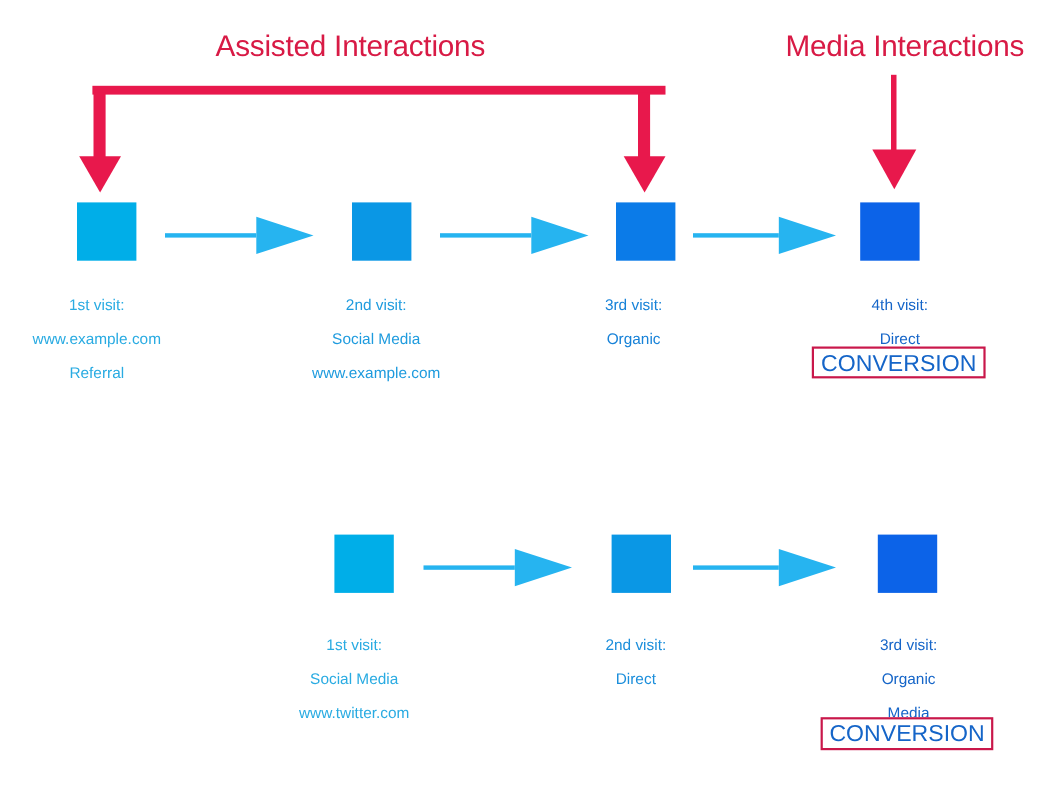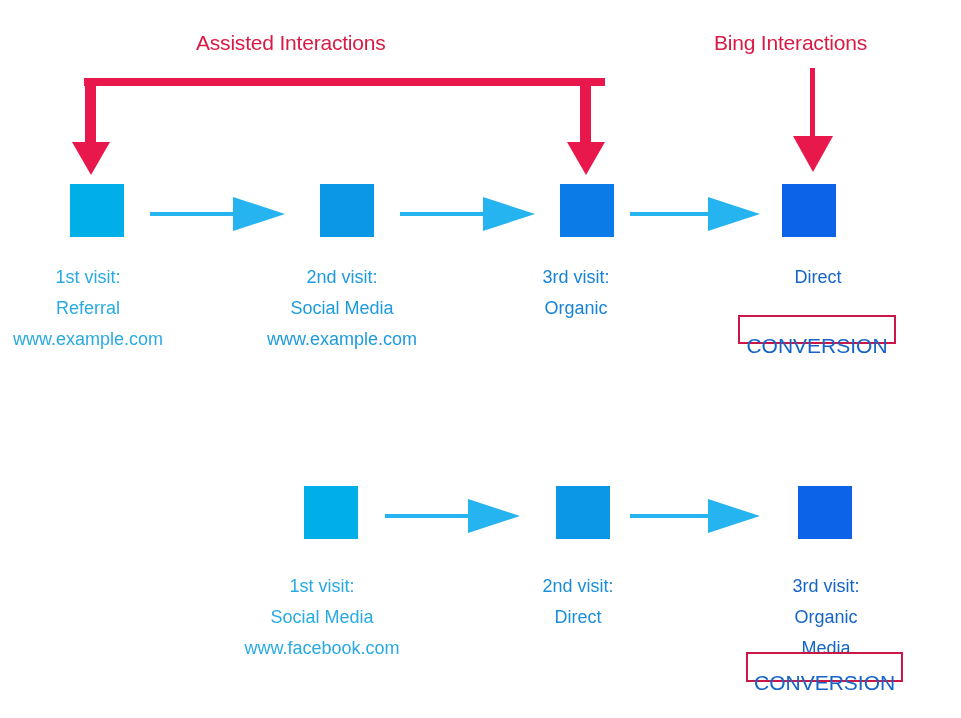--- a/index.html
+++ b/index.html
@@ -11,21 +11,21 @@
   #canvas {
     position: relative;
     width: 961px;
     height: 718px;
     background: #ffffff;
     font-family: "Liberation Sans", sans-serif;
     overflow: hidden;
   }
   .heading {
     position: absolute;
-    font-size: 21px;
+    font-size: 27px;
     line-height: 27px;
     color: #D81A45;
     white-space: nowrap;
     font-weight: 400;
     letter-spacing: -0.2px;
   }
   #assisted-heading { left: 196px; top: 29px; }
   #last-heading     { left: 714px; top: 29px; }
 
   
@@ -54,36 +54,36 @@
     height: 0;
     border-top: 17px solid transparent;
     border-bottom: 17px solid transparent;
     border-left: 52px solid #26B4F0;
   }
 
   
   .node-label {
     position: absolute;
     text-align: center;
-    font-size: 18px;
+    font-size: 14px;
     line-height: 31px;
     white-space: nowrap;
   }
   .node-label .line { display: block; }
 
   
   .conversion-box {
     position: absolute;
     border: 2px solid #C9174A;
     background: #ffffff;
     font-size: 21px;
     line-height: 25px;
     color: #1565C8;
     text-align: center;
-    padding: 16px 6px 2px 6px;
+    padding: 1px 6px 2px 6px;
     box-sizing: border-box;
     white-space: nowrap;
   }
 
   
   #assisted-bracket {
     position: absolute;
     left: 70px;
     top: 78px;
     width: 535px;
@@ -161,21 +161,21 @@
     border-top: 36px solid #E8184C;
   }
 </style>
 </head>
 <body>
 
 <div id="canvas">
 
   <div class="heading" id="assisted-heading">Assisted Interactions</div>
 
-  <div class="heading" id="last-heading">Bing Interactions</div>
+  <div class="heading" id="last-heading">Media Interactions</div>
 
   <div id="assisted-bracket">
     <div class="bar"></div>
     <div class="stem-left"></div>
     <div class="stem-right"></div>
     <div class="head-left"></div>
     <div class="head-right"></div>
   </div>
 
   <div id="last-arrow">
@@ -195,51 +195,52 @@
       <div class="flow-arrow" style="left: 400px; top: 197px; width: 135px;">
         <div class="shaft" style="width: 83px;"></div>
         <div class="head" style="left: 83px;"></div>
       </div>
       <div class="flow-arrow" style="left: 630px; top: 197px; width: 130px;">
         <div class="shaft" style="width: 78px;"></div>
         <div class="head" style="left: 78px;"></div>
       </div>
       <div class="node-label" style="left: 8px; top: 262px; width: 160px; color: rgb(41, 171, 226);">
         <span class="line">1st visit:</span>
+        <span class="line">www.example.com</span>
         <span class="line">Referral</span>
-        <span class="line">www.example.com</span>
       </div>
       <div class="node-label" style="left: 262px; top: 262px; width: 160px; color: rgb(30, 155, 222);">
         <span class="line">2nd visit:</span>
         <span class="line">Social Media</span>
         <span class="line">www.example.com</span>
       </div>
       <div class="node-label" style="left: 496px; top: 262px; width: 160px; color: rgb(23, 130, 216);">
         <span class="line">3rd visit:</span>
         <span class="line">Organic</span>
       </div>
       <div class="node-label" style="left: 738px; top: 262px; width: 160px; color: rgb(21, 101, 200);">
+        <span class="line">4th visit:</span>
         <span class="line">Direct</span>
       </div>
       <div class="conversion-box" style="left: 738px; top: 315px; width: 158px; height: 29px;">CONVERSION</div>
       <div class="node-square" style="left: 304px; top: 486px; background: rgb(0, 174, 232);"></div>
       <div class="node-square" style="left: 556px; top: 486px; background: rgb(10, 151, 229);"></div>
       <div class="node-square" style="left: 798px; top: 486px; background: rgb(12, 99, 232);"></div>
       <div class="flow-arrow" style="left: 385px; top: 499px; width: 135px;">
         <div class="shaft" style="width: 83px;"></div>
         <div class="head" style="left: 83px;"></div>
       </div>
       <div class="flow-arrow" style="left: 630px; top: 499px; width: 130px;">
         <div class="shaft" style="width: 78px;"></div>
         <div class="head" style="left: 78px;"></div>
       </div>
       <div class="node-label" style="left: 242px; top: 571px; width: 160px; color: rgb(41, 171, 226);">
         <span class="line">1st visit:</span>
         <span class="line">Social Media</span>
-        <span class="line">www.facebook.com</span>
+        <span class="line">www.twitter.com</span>
       </div>
       <div class="node-label" style="left: 498px; top: 571px; width: 160px; color: rgb(27, 142, 219);">
         <span class="line">2nd visit:</span>
         <span class="line">Direct</span>
       </div>
       <div class="node-label" style="left: 746px; top: 571px; width: 160px; color: rgb(21, 101, 200);">
         <span class="line">3rd visit:</span>
         <span class="line">Organic</span>
         <span class="line">Media</span>
       </div>

